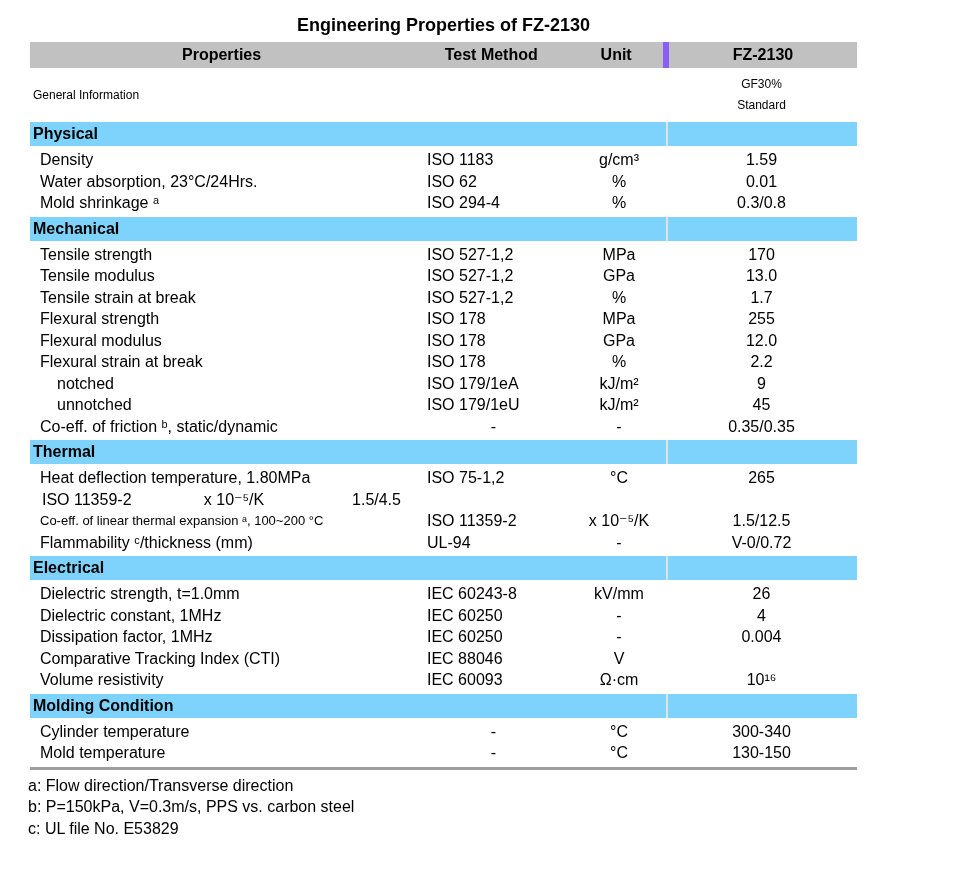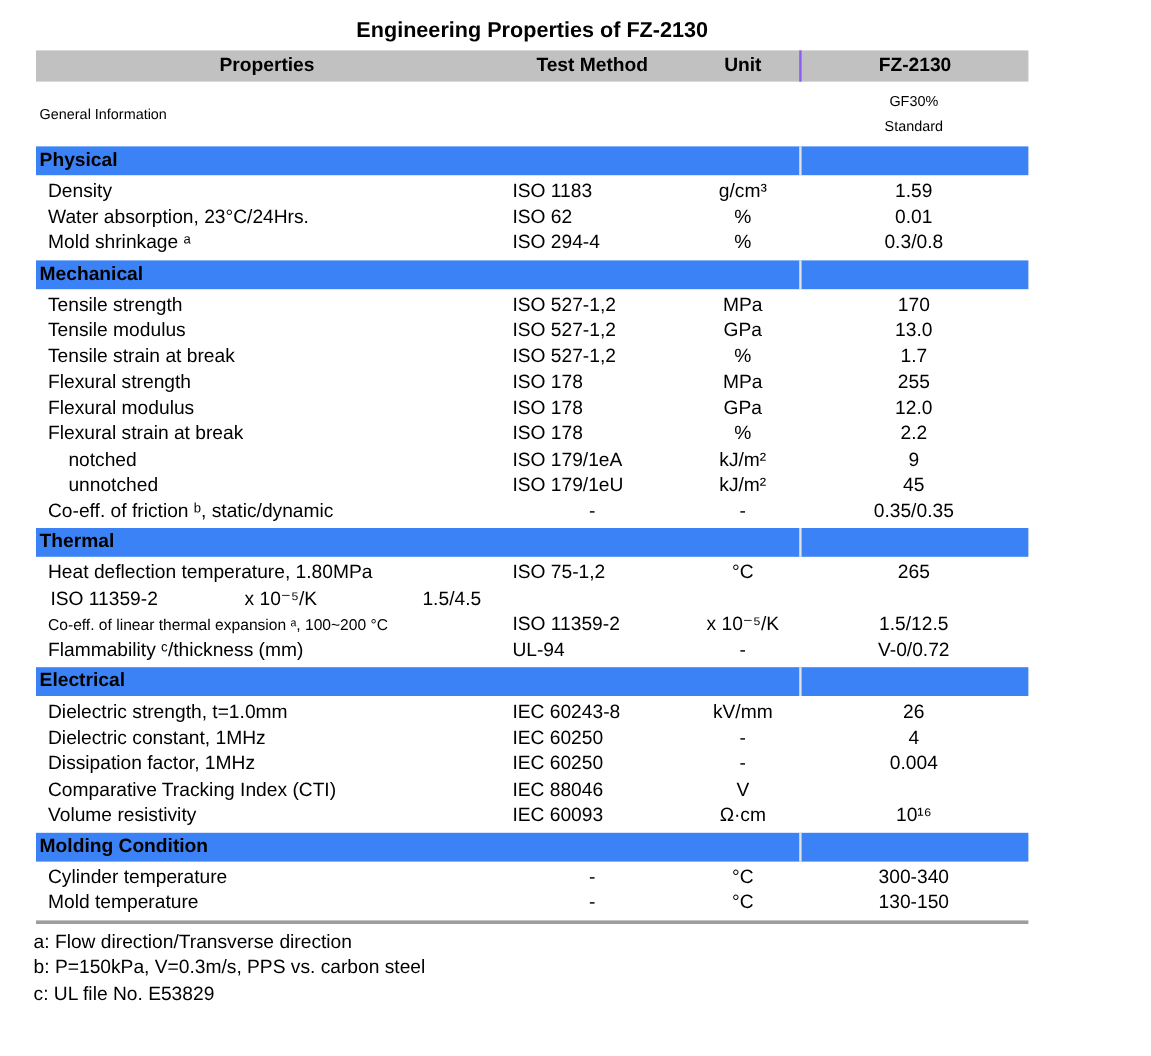--- a/index.html
+++ b/index.html
@@ -24,31 +24,31 @@
   .tbl { margin-left: 30px; width: 827px; }
 
   
   .hdr {
     display: flex; height: 26px; line-height: 26px;
     background: #c1c1c1; font-weight: bold; font-size: 16px;
   }
   .hdr .h1 { width: 385px; text-align: center; }
   .hdr .h2 { width: 157px; text-align: center; }
   .hdr .h3 { width: 94px;  text-align: center; }
-  .hdr .h4 { width: 189px; text-align: center; border-left: 2px solid #8b5cf6; }
+  .hdr .h4 { width: 189px; text-align: center; border-left: 6px solid #8b5cf6; }
 
   
   .geninfo { display: flex; height: 54px; align-items: center; font-size: 12px; }
   .gi-label { width: 636px; padding-left: 3px; box-sizing: border-box; }
   .gi-value { width: 191px; text-align: center; line-height: 21px; }
 
   
   .bar {
     display: flex; height: 24px; line-height: 24px;
-    background: #3b82f6; font-weight: bold; font-size: 16px;
+    background: #7dd3fc; font-weight: bold; font-size: 16px;
   }
   .bar-main { width: 636px; padding-left: 3px; box-sizing: border-box; }
   .bar-tail { width: 189px; border-left: 2px solid #e3e3e3; }
 
   
   .section-rows { padding: 3px 0; }
   .row { display: flex; height: 21.5px; line-height: 21.5px; font-size: 16px; }
   .c1 { width: 385px; padding-left: 10px; box-sizing: border-box; white-space: nowrap; overflow: hidden; }
   .c1.indent { padding-left: 27px; }
   .c1.small  { font-size: 13px; }

